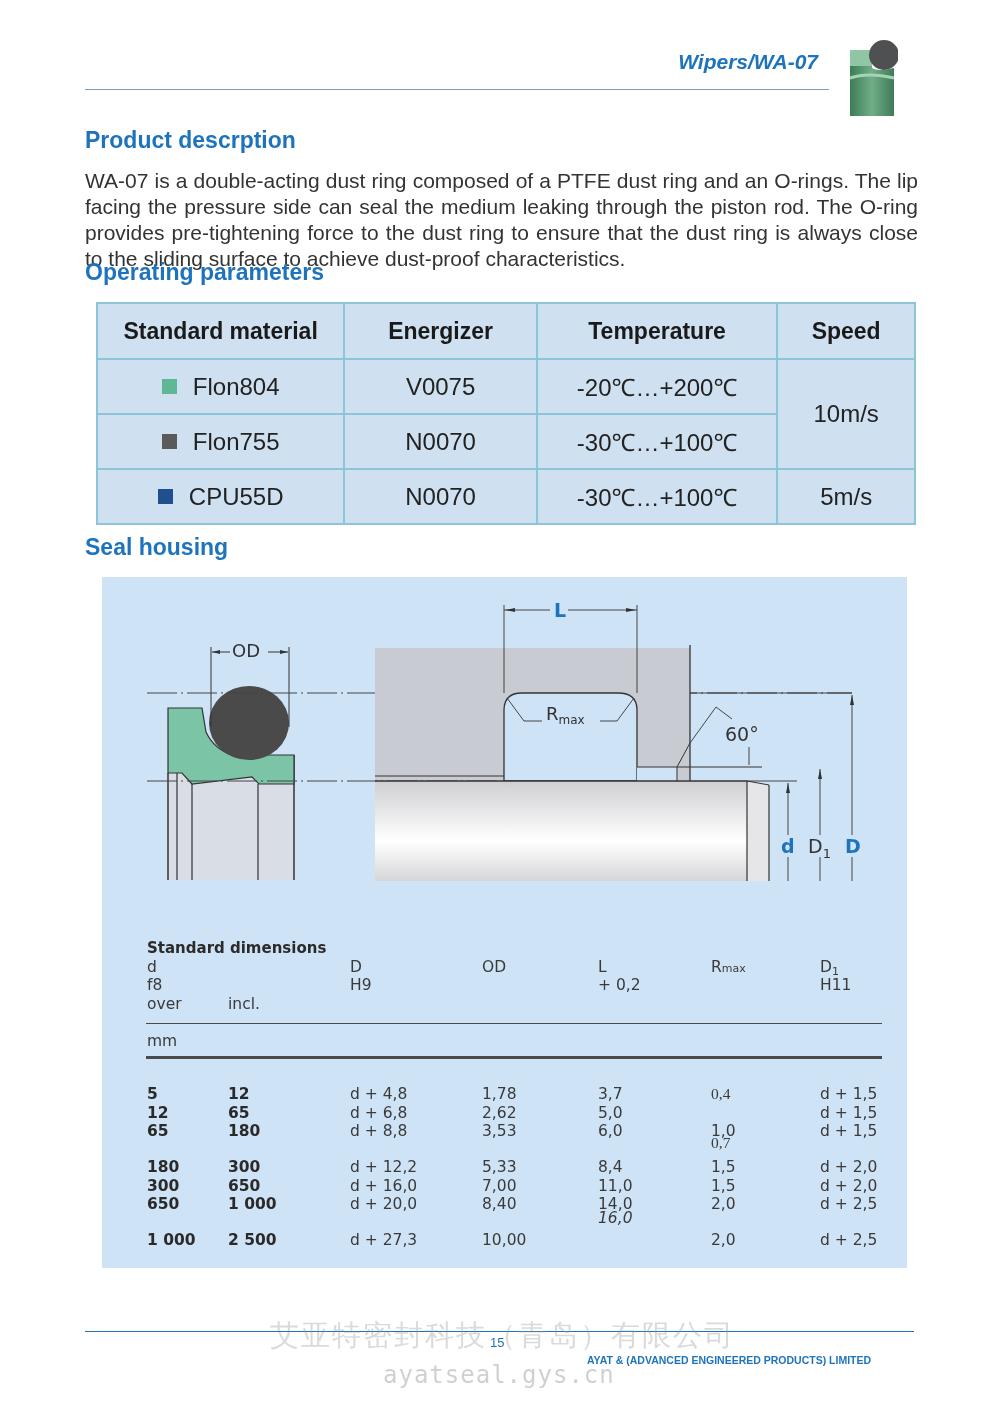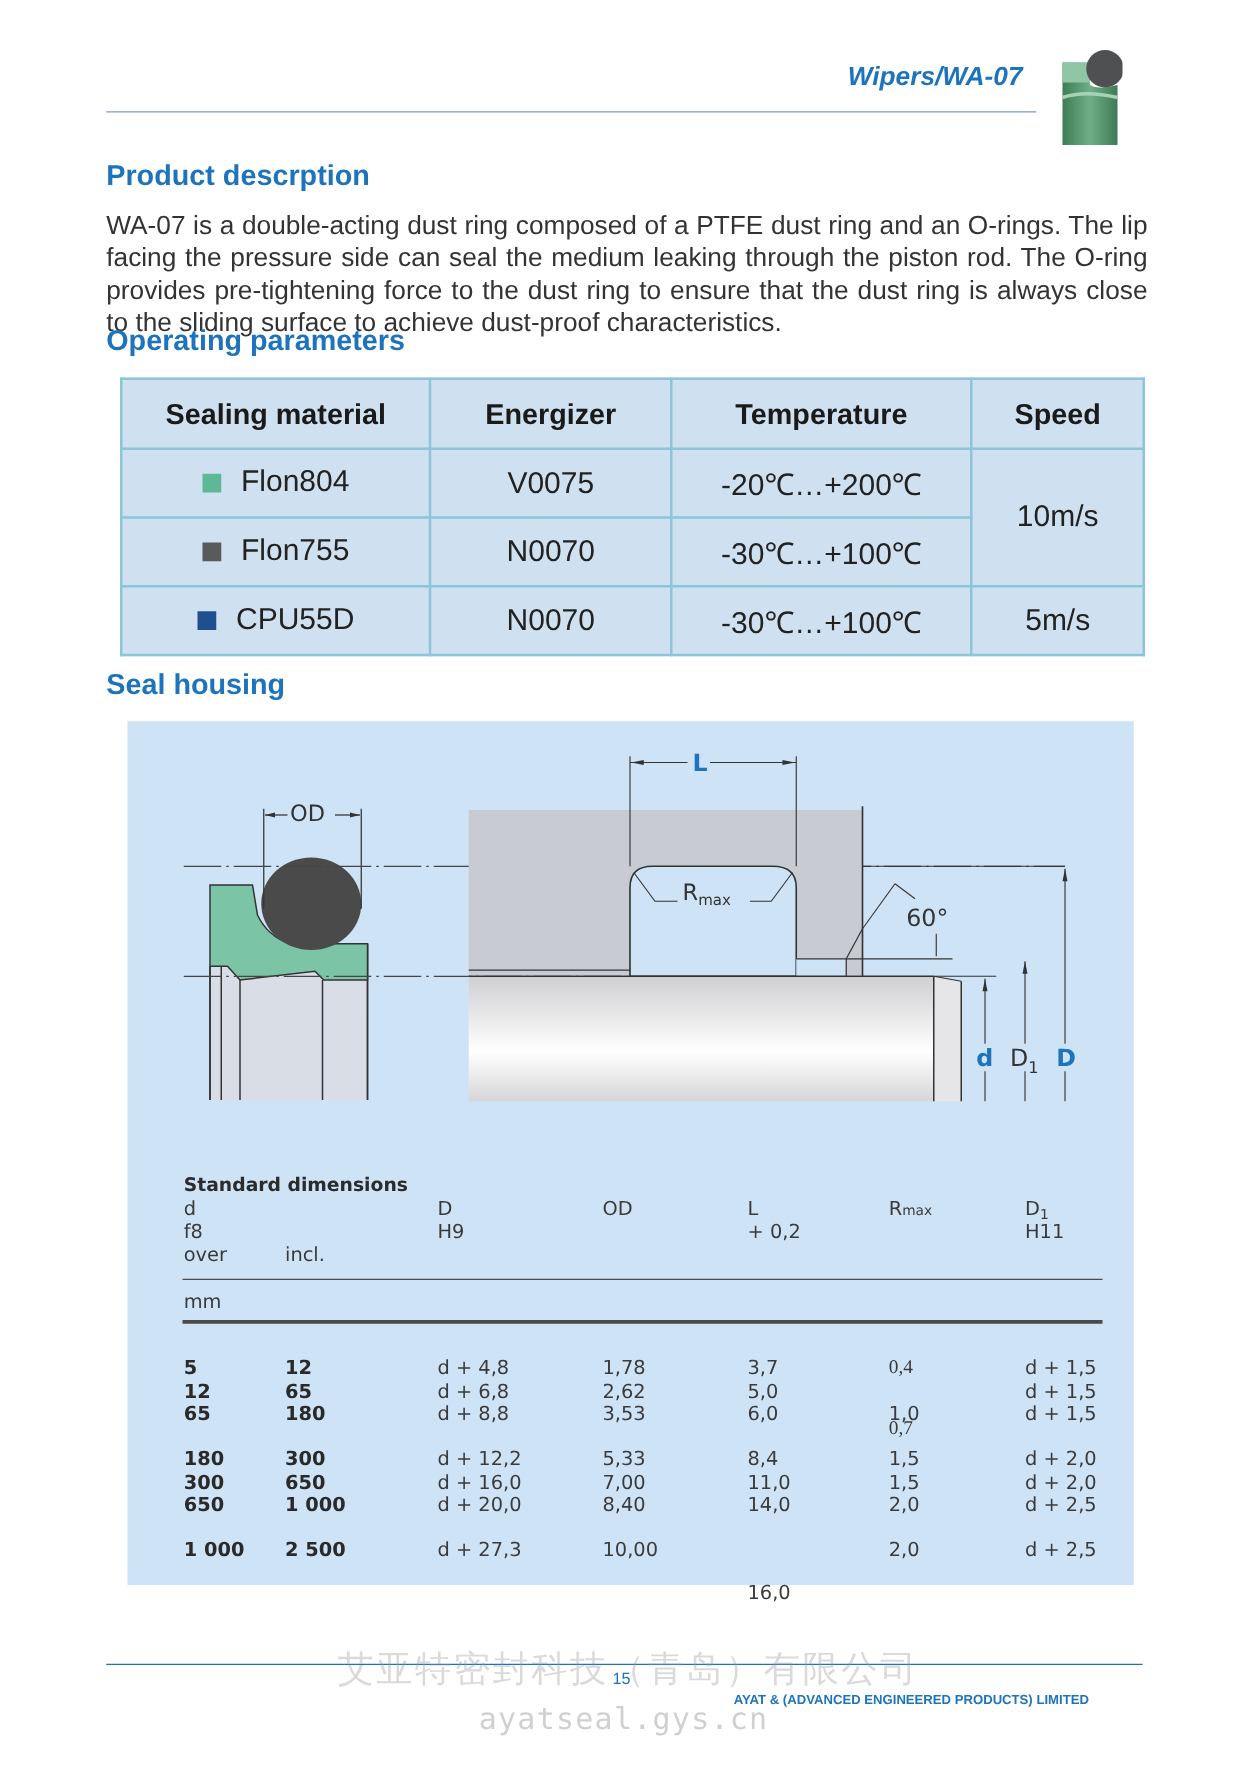--- a/index.html
+++ b/index.html
@@ -64,21 +64,21 @@
 <div class="abs h2" style="left:85px;top:259px;">Operating parameters</div>
 <table class="params">
   <colgroup>
       <col style="width:248px">
       <col style="width:193px">
       <col style="width:241px">
       <col style="width:138px">
     </colgroup>
   <tbody>
       <tr>
-    <th>Sealing material</th>
+    <th>Standard material</th>
     <th>Energizer</th>
     <th>Temperature</th>
     <th>Speed</th>
   </tr>
   <tr>
     <td><span class="mat">
             <span class="sw" style="background: rgb(95, 184, 149);"></span>
             <span>Flon804</span>
           </span></td>
     <td>V0075</td>
@@ -258,21 +258,21 @@
         <div class="cell" style="left: 380px; top: 618px;">8,40</div>
         <div class="cell" style="left: 496px; top: 618px;">14,0</div>
         <div class="cell" style="left: 609px; top: 618px;">2,0</div>
         <div class="cell" style="left: 718px; top: 618px;">d + 2,5</div>
       </div>
       <div>
         <div class="cell b" style="left: 45px; top: 654px;">1 000</div>
         <div class="cell b" style="left: 126px; top: 654px;">2 500</div>
         <div class="cell" style="left: 248px; top: 654px;">d + 27,3</div>
         <div class="cell" style="left: 380px; top: 654px;">10,00</div>
-        <div class="cell" style="left: 496px; top: 688px;">16,0</div>
+        <div class="cell" style="left: 496px; top: 632px; font-style: italic;">16,0</div>
         <div class="cell" style="left: 609px; top: 654px;">2,0</div>
         <div class="cell" style="left: 718px; top: 654px;">d + 2,5</div>
       </div>
     </div>
 </div>
 
 <div class="abs ftr-rule"></div>
 <div class="abs wm-cn">艾亚特密封科技（青岛）有限公司</div>
 <div class="abs pgnum">15</div>
 <div class="abs company">AYAT &amp; (ADVANCED ENGINEERED PRODUCTS) LIMITED</div>

